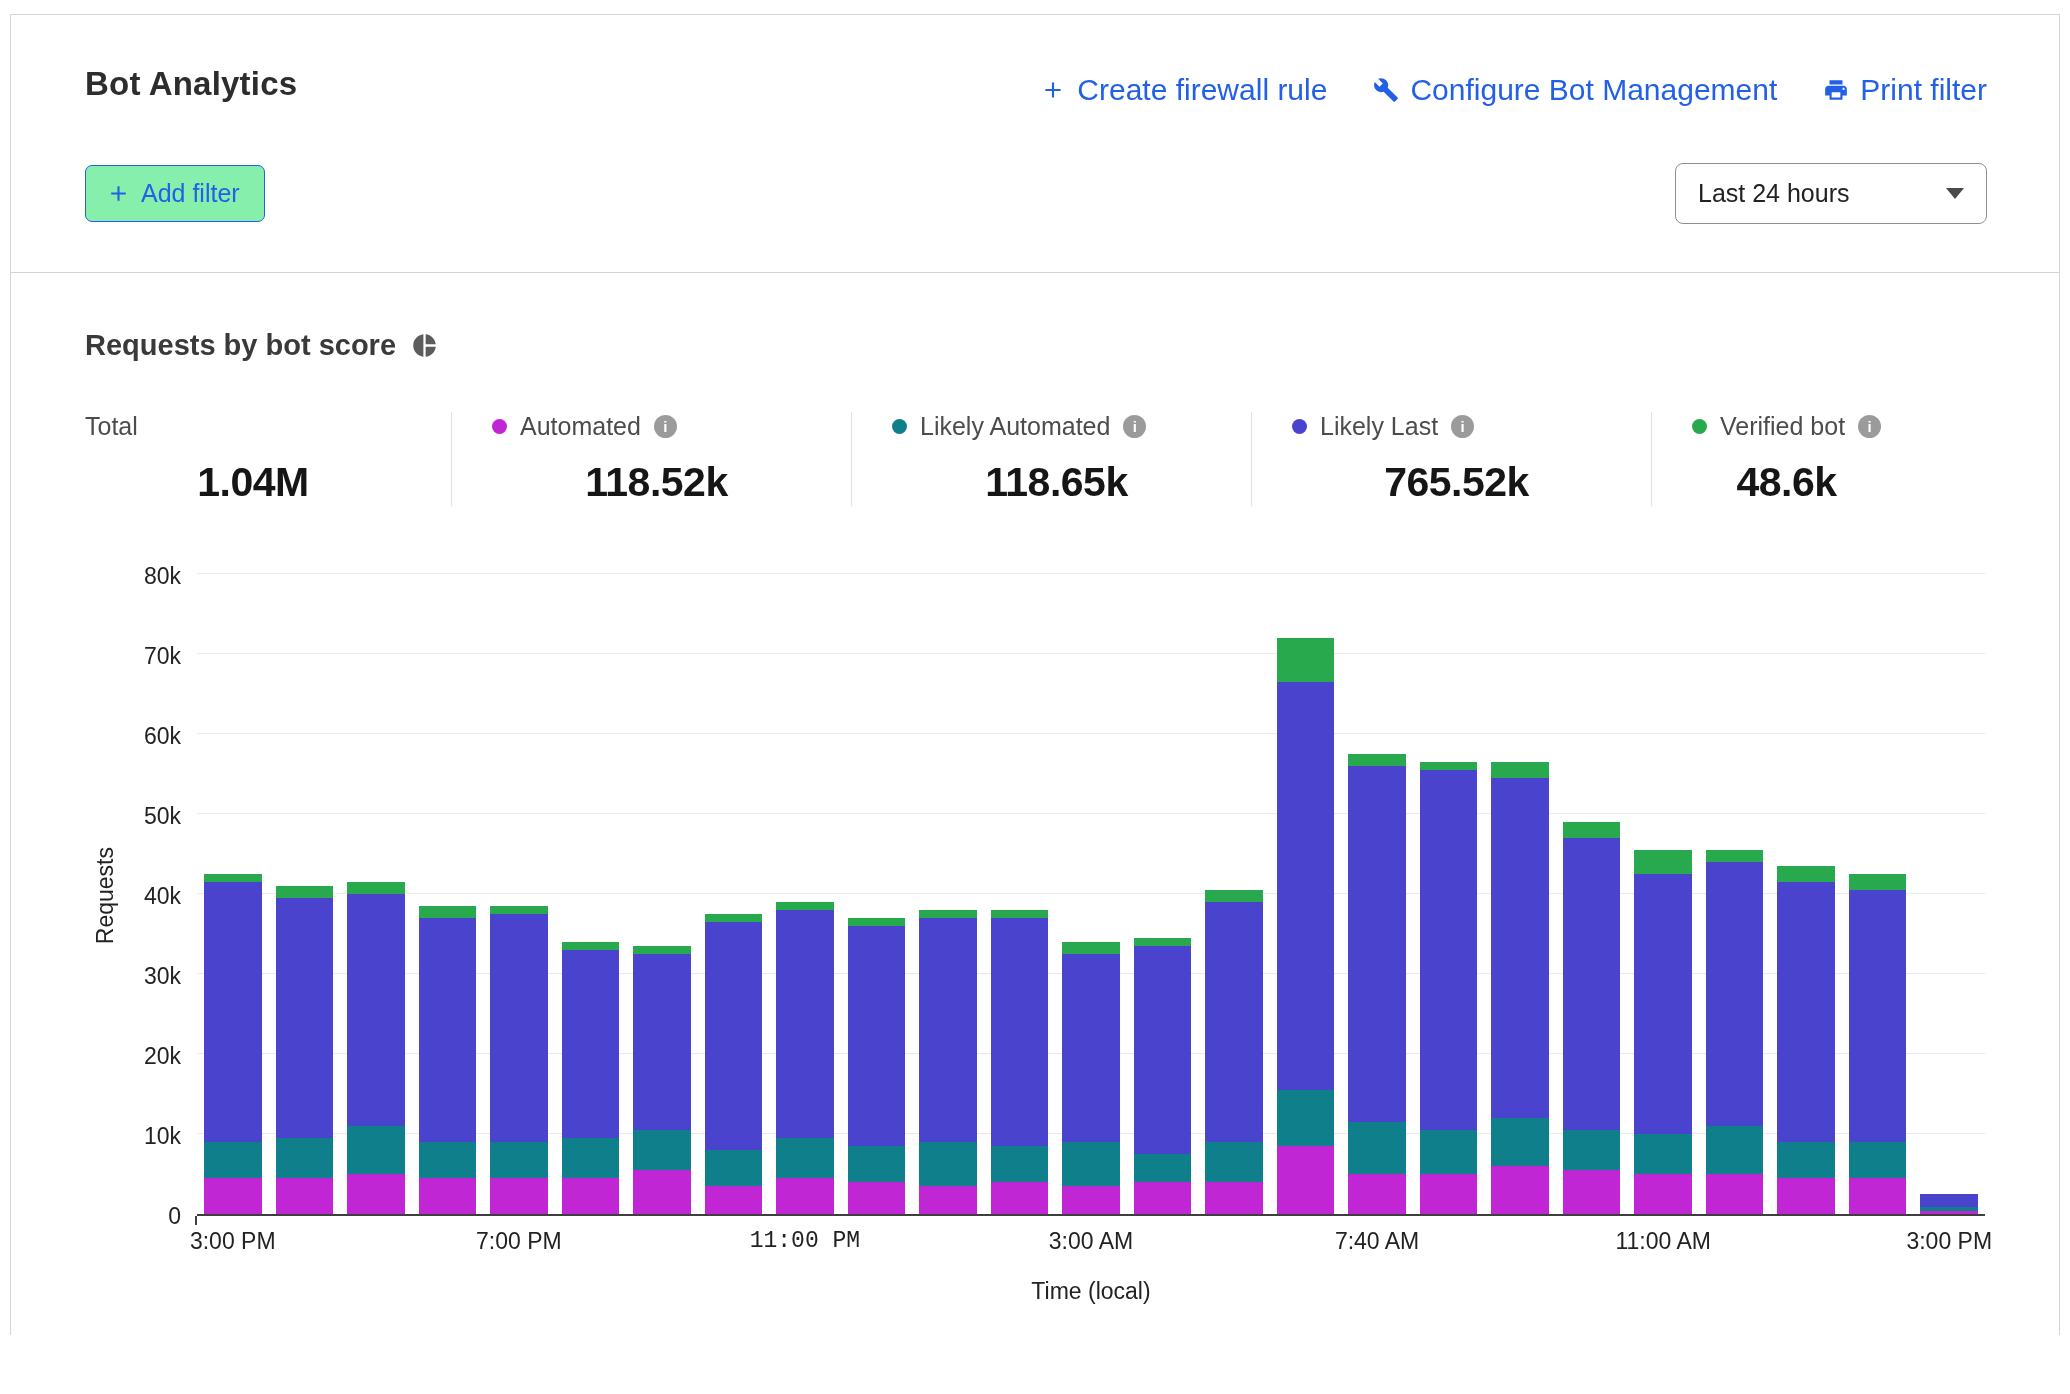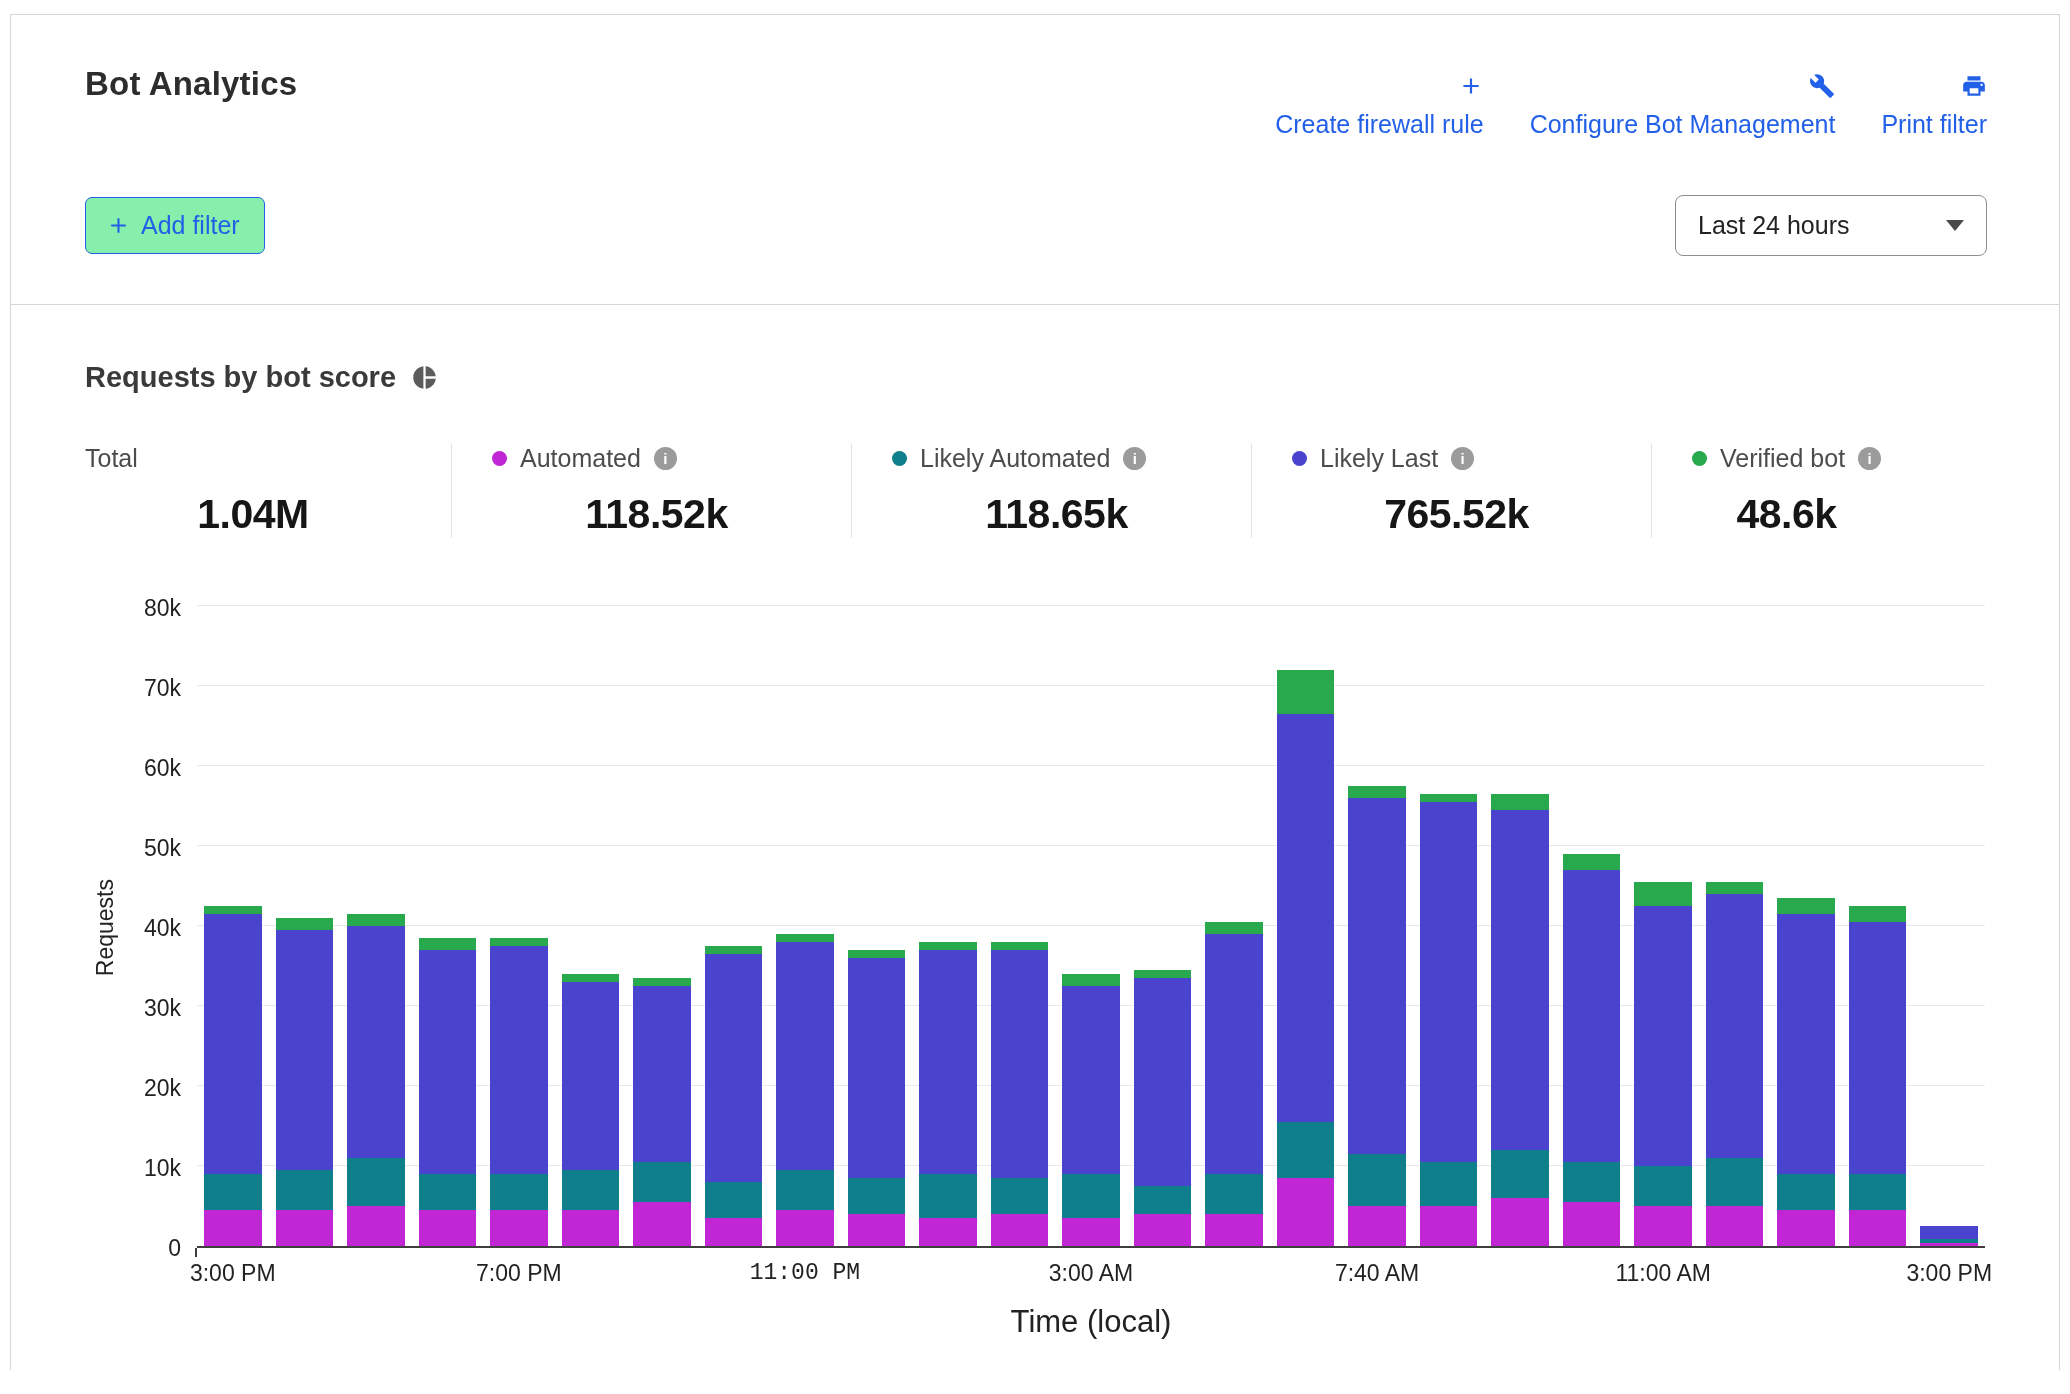--- a/index.html
+++ b/index.html
@@ -4,21 +4,21 @@
 <style>
   * { box-sizing: border-box; }
   body { margin:0; background:#fff; color:#1d1d1d; font-family:"Liberation Sans","DejaVu Sans",sans-serif; }
   .page { margin:14px 10px 0 10px; border:1px solid #d5d5d5; border-bottom:none; background:#fff; }
 
   
   .hdr { padding:50px 72px 48px 74px; border-bottom:1px solid #d5d5d5; }
   .hdr-top { display:flex; justify-content:space-between; align-items:flex-start; }
   .title { font-size:33px; font-weight:700; color:#2d2d2d; margin:0; letter-spacing:.2px; }
   .actions { display:flex; gap:46px; align-items:center; padding-top:8px; }
-  .action { display:flex; gap:11px; align-items:flex-end; color:#2260e8; font-size:25px; text-decoration:none; cursor:pointer;flex-direction:column; }
+  .action { display:flex; gap:11px; align-items:center; color:#2260e8; font-size:30px; text-decoration:none; cursor:pointer; }
   .action svg { width:26px; height:26px; fill:#2260e8; flex:none; }
   .hdr-bottom { display:flex; justify-content:space-between; align-items:center; margin-top:56px; }
   .add-filter { display:inline-flex; align-items:center; gap:10px; border:1px solid #2260e8; color:#2260e8; background:#86efac; border-radius:7px; padding:13px 24px 13px 20px; font-size:25px; font-family:inherit; cursor:pointer; }
   .add-filter svg { width:25px; height:25px; fill:#2260e8; }
   .select { width:312px; border:1px solid #8f8f8f; border-radius:8px; padding:15px 22px; display:flex; justify-content:space-between; align-items:center; font-size:25px; color:#222; background:#fff; cursor:pointer; }
   .chev { width:0; height:0; border-left:9px solid transparent; border-right:9px solid transparent; border-top:11px solid #4a4a4a; margin-left:12px; }
 
   
   .content { padding:56px 74px 26px 74px; }
   .sec-title { display:flex; align-items:center; gap:15px; font-size:29px; font-weight:700; color:#3a3a3a; }
@@ -42,21 +42,21 @@
   .ytick { position:absolute; right:16px; transform:translateY(50%); font-size:23px; color:#222; }
   .plot-col { flex:1; min-width:0; }
   .plot { position:relative; height:640px; border-bottom:2px solid #3f3f3f; }
   .grid { position:absolute; left:0; right:0; height:1px; background:#e9e9e9; }
   .origin-tick { position:absolute; left:-2px; bottom:-11px; width:2px; height:9px; background:#3f3f3f; }
   .bars { position:absolute; left:0; right:0; top:0; bottom:0; display:flex; align-items:flex-end; }
   .slot { flex:1; display:flex; flex-direction:column; justify-content:flex-end; margin:0 7px; min-width:0; }
   .seg { width:100%; }
   .xaxis { position:relative; height:34px; margin-top:12px; }
   .xtick { position:absolute; transform:translateX(-50%); font-size:23px; color:#222; white-space:nowrap; }
-  .xtitle { text-align:center; font-size:31px; color:#222; margin-top:10px; padding-bottom:4px; }
+  .xtitle { text-align:center; font-size:23px; color:#222; margin-top:16px; padding-bottom:4px; }
 </style>
 </head>
 <body>
 
 <div class="page">
 
   <div class="hdr">
     <div class="hdr-top">
       <h1 class="title">Bot Analytics</h1>
       <div class="actions">

